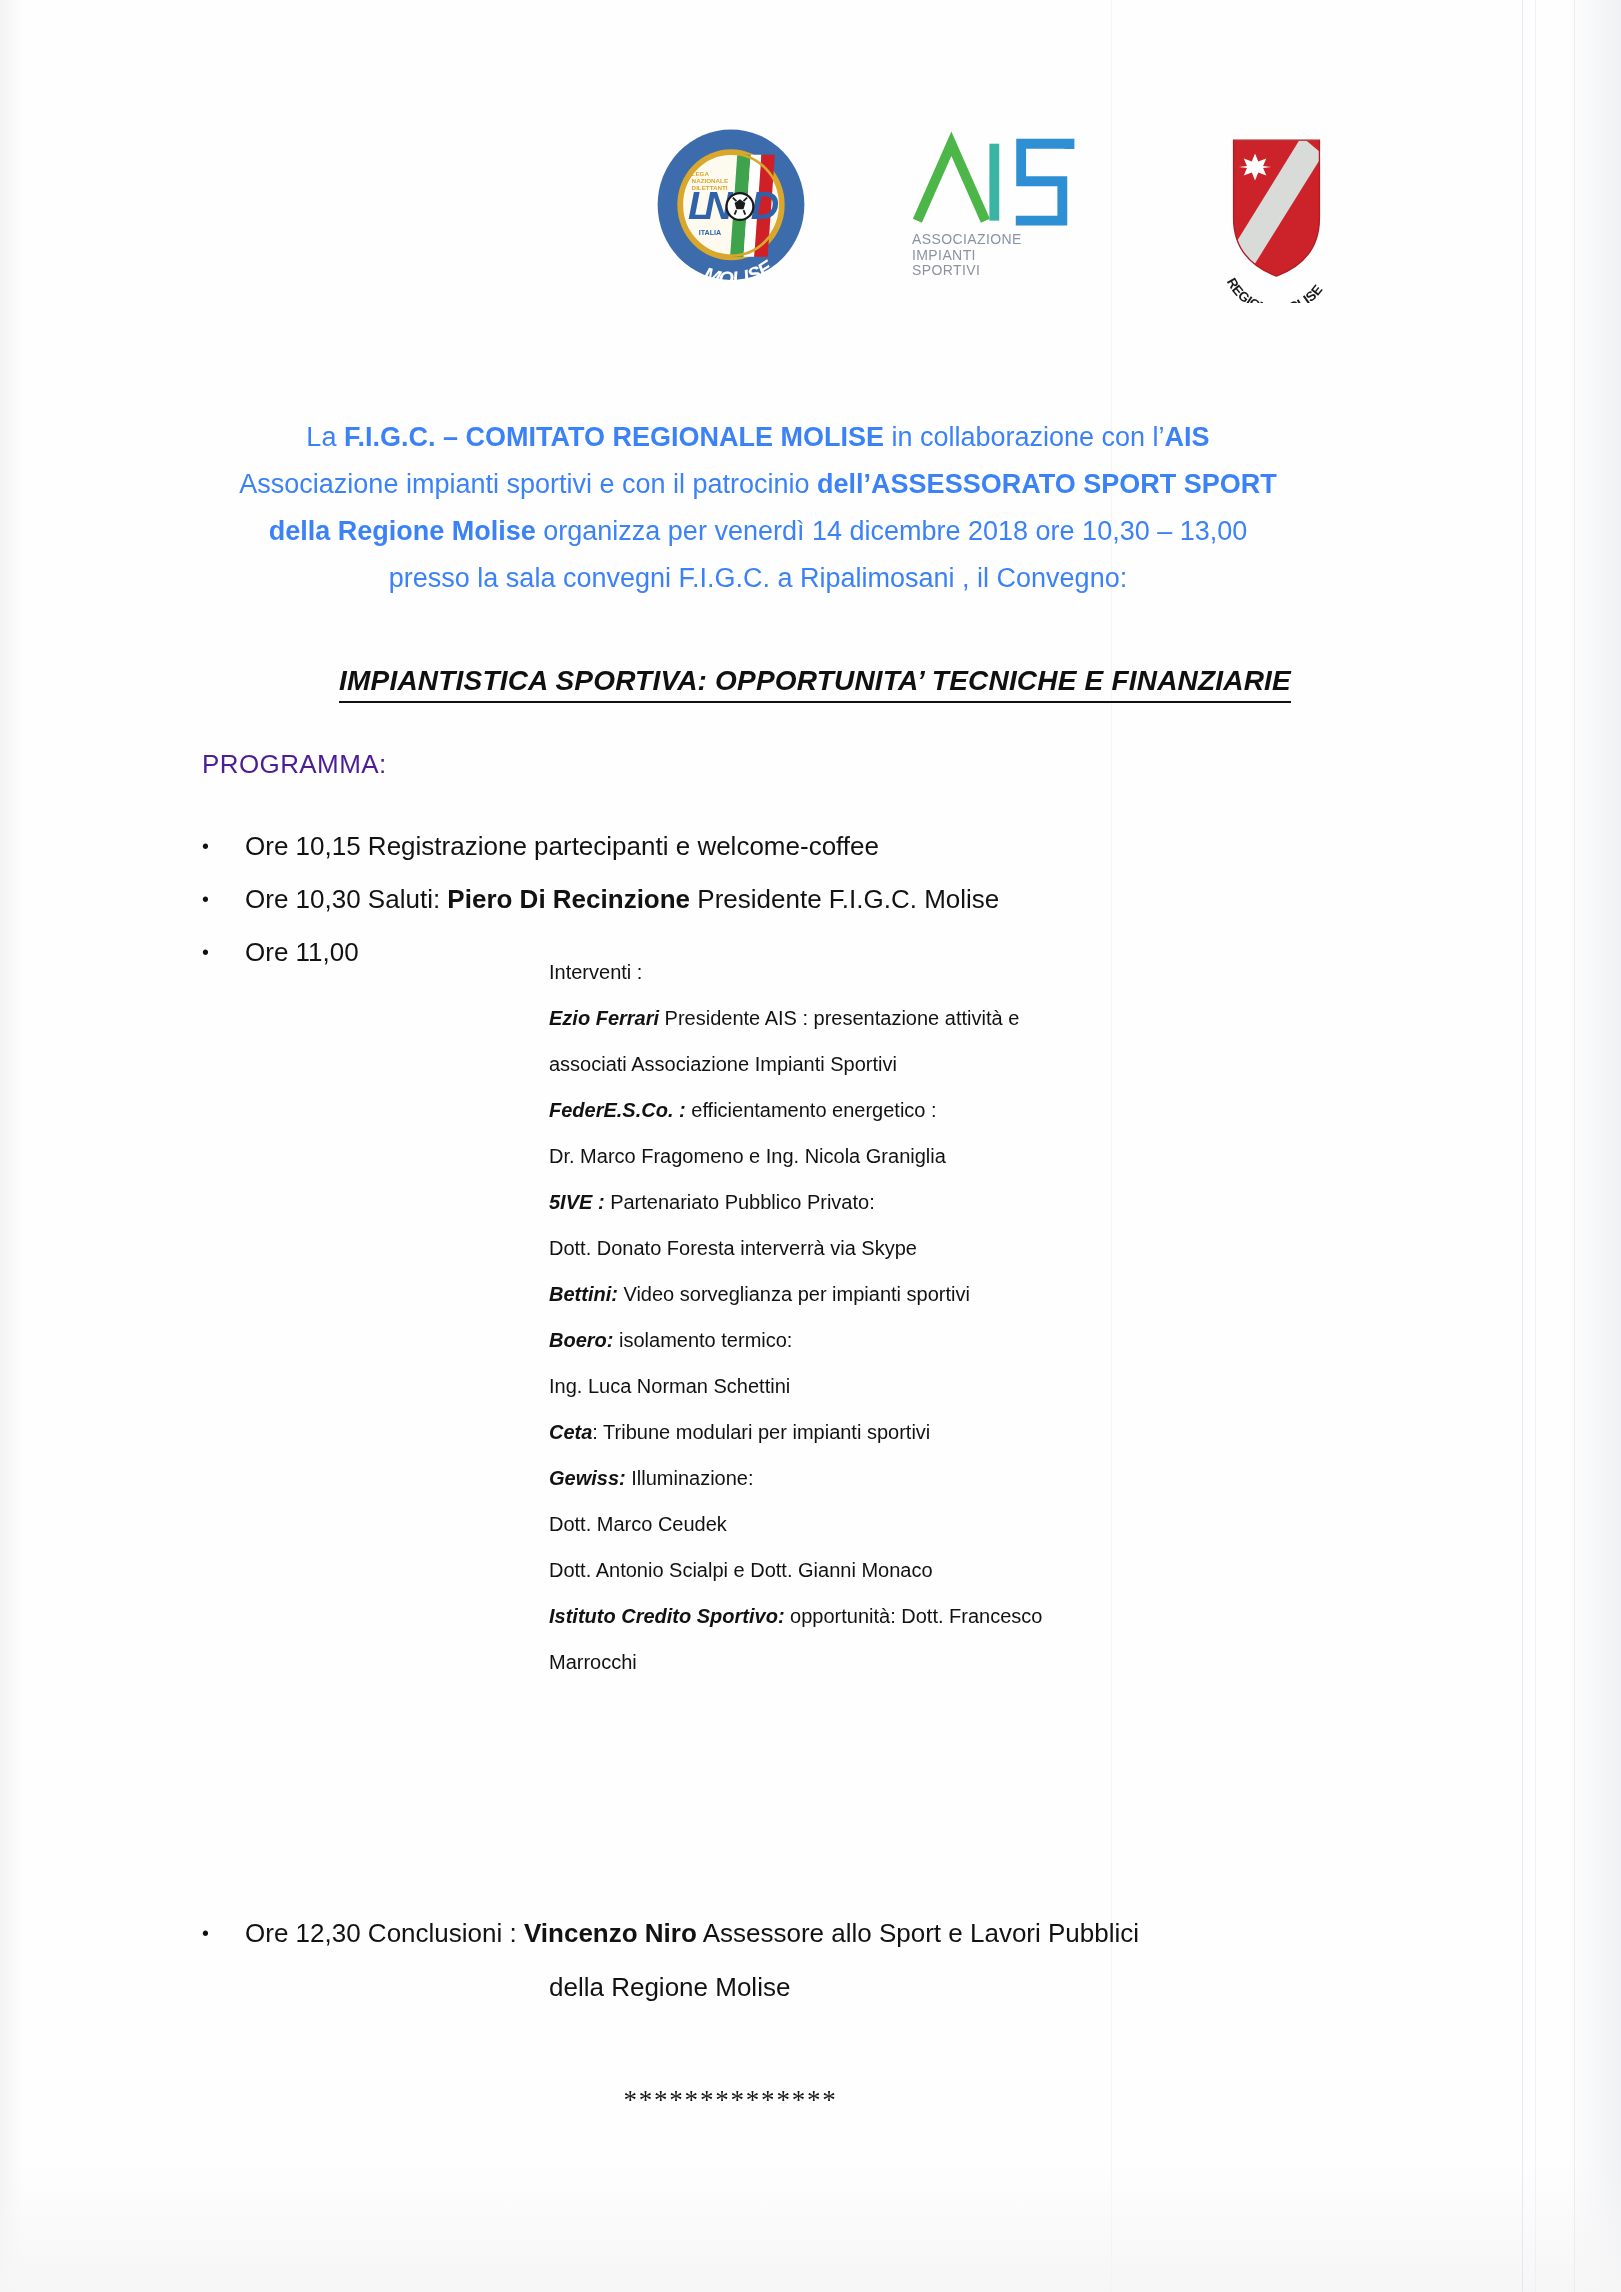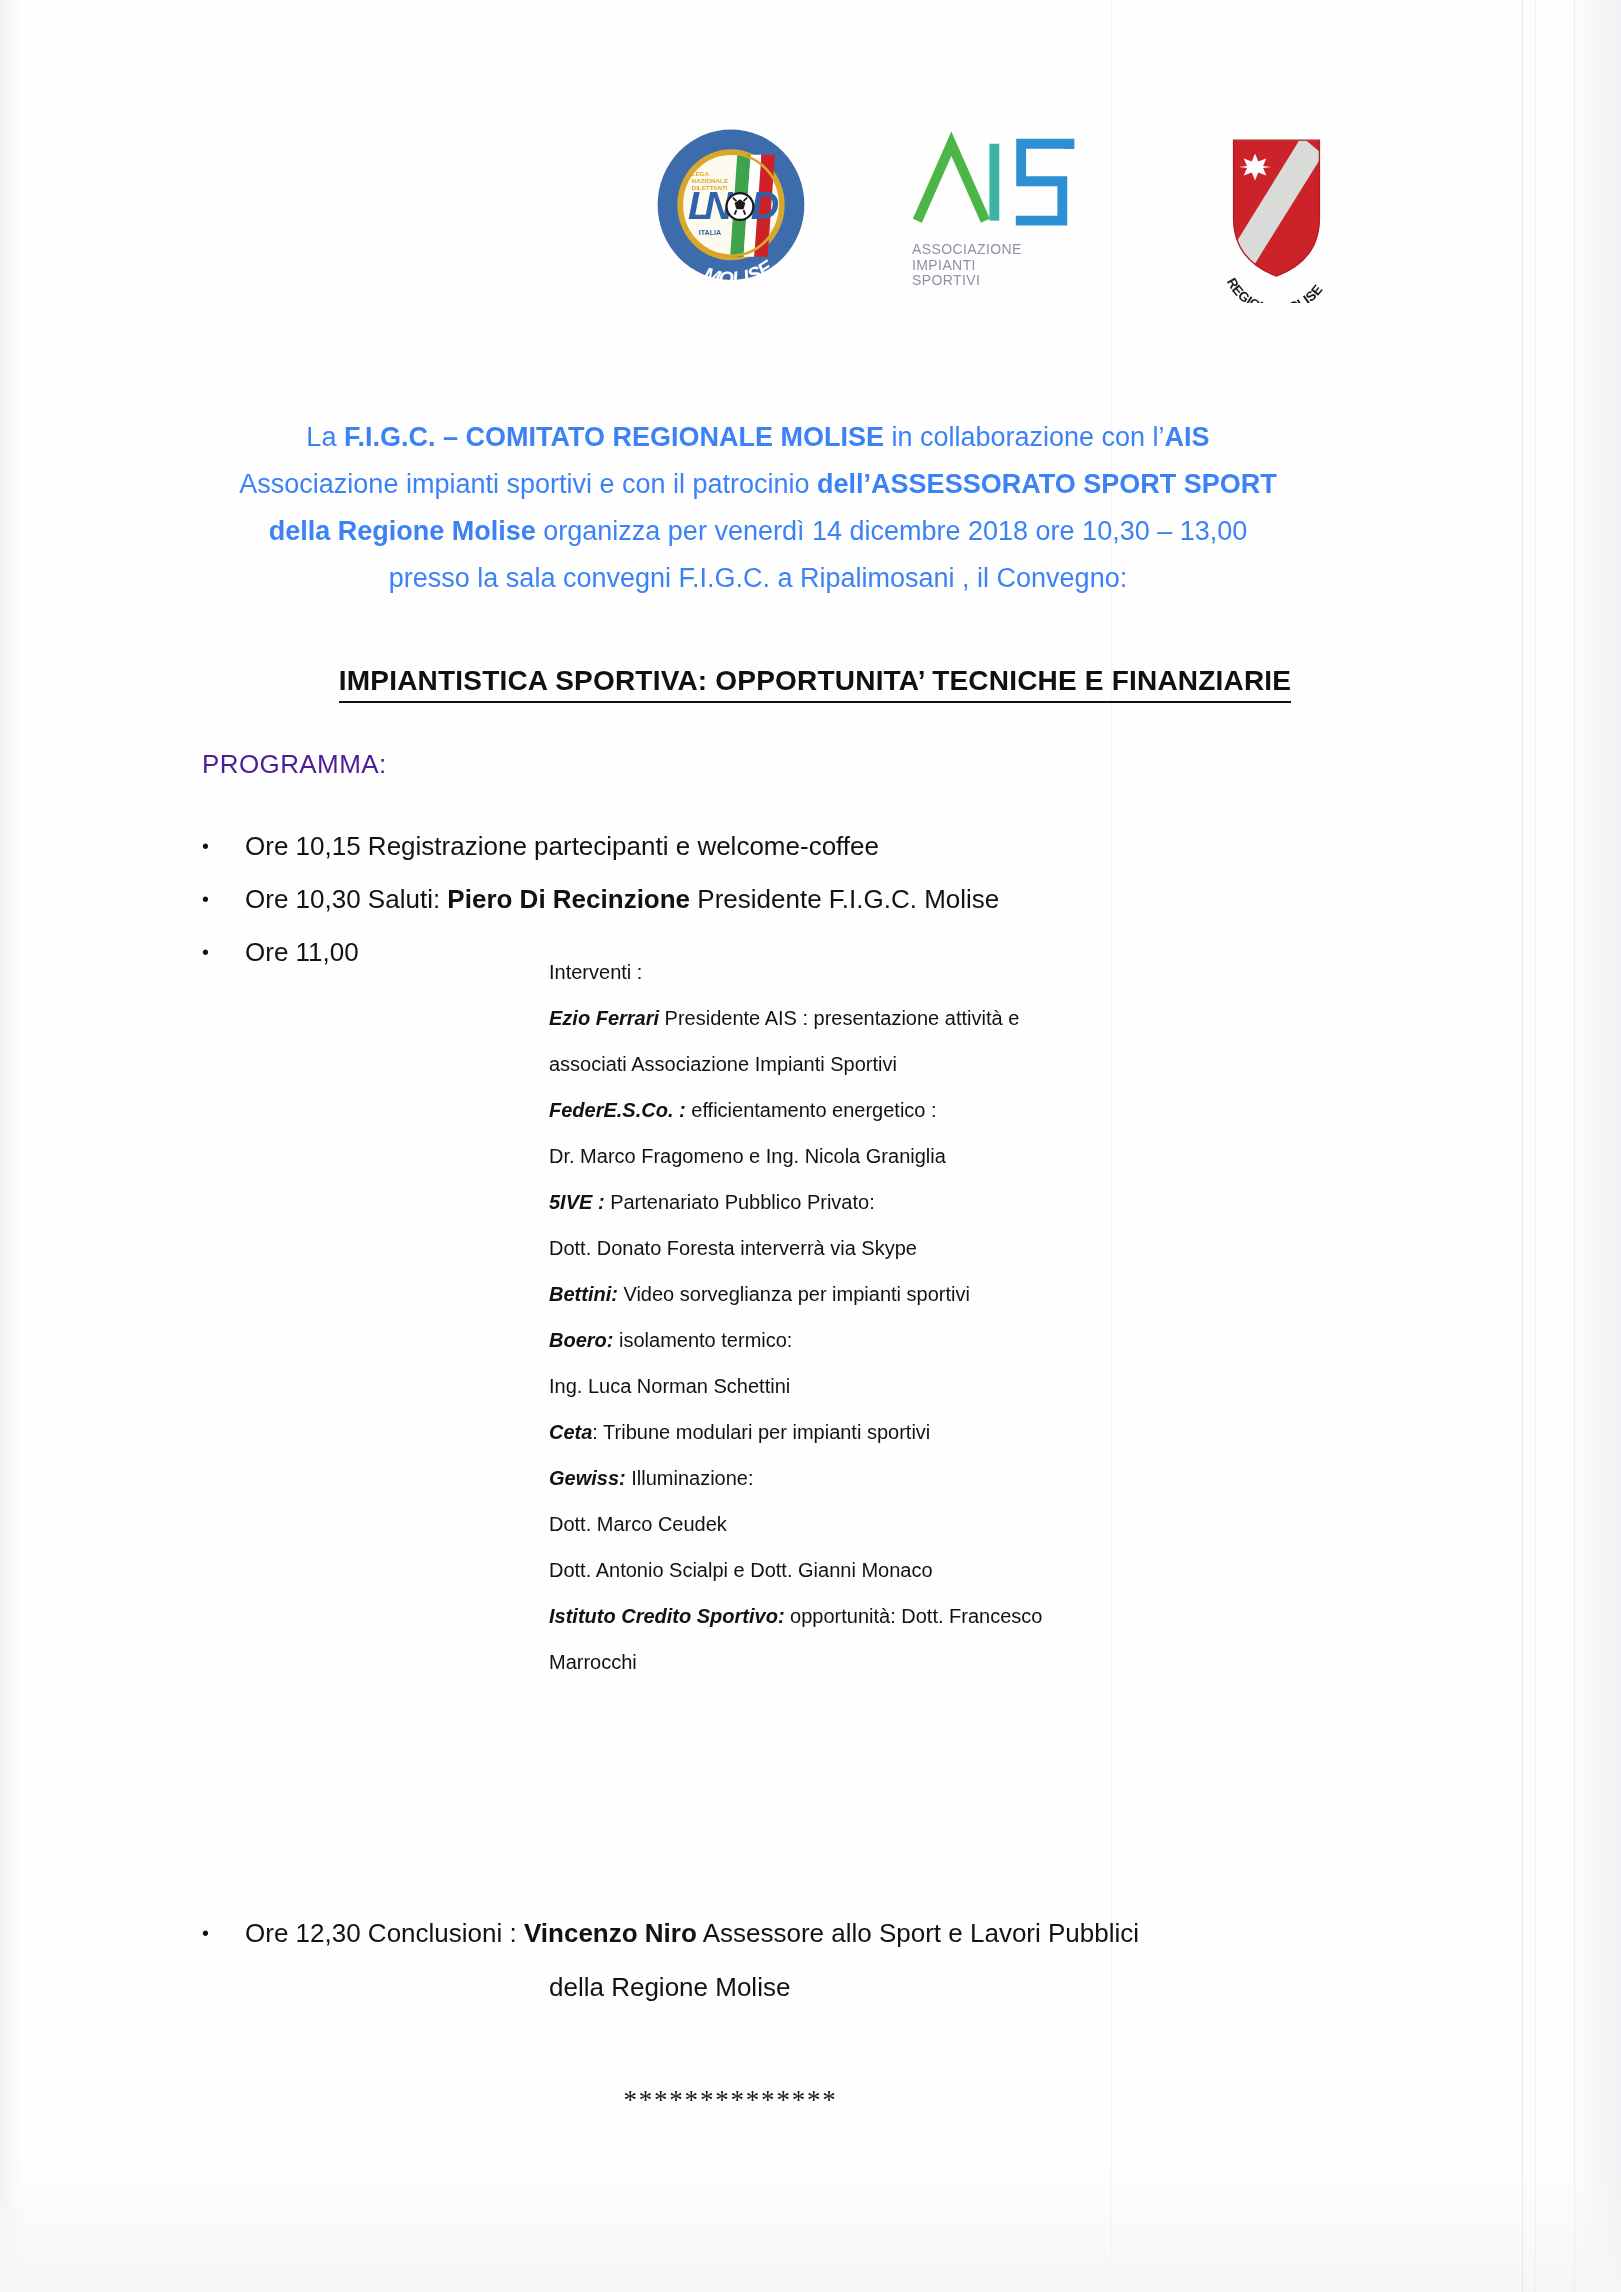--- a/index.html
+++ b/index.html
@@ -59,21 +59,21 @@
     height: 170px;
   }
   .logo-ais {
     position: absolute;
     left: 912px;
     top: 16px;
     width: 170px;
     height: 166px;
   }
   .logo-ais .ais-caption {
-    margin-top: 11px;
+    margin-top: 1px;
     font-size: 14px;
     line-height: 15.7px;
     letter-spacing: 0.4px;
     color: #8b93a3;
     font-family: "Liberation Sans", sans-serif;
   }
   .logo-regione {
     position: absolute;
     left: 1196px;
     top: 9px;
@@ -95,20 +95,21 @@
   .intro b { font-weight: bold; }
 
   .conv-title {
     position: absolute;
     left: 179px;
     top: 665px;
     width: 1272px;
     text-align: center;
     font-size: 28px;
     font-weight: bold;
+    font-style: italic;
     letter-spacing: 0.2px;
     color: #101010;
   }
   .conv-title .ul {
     border-bottom: 2.7px solid #111;
     padding-bottom: 4.5px;
   }
 
   .programma {
     position: absolute;

